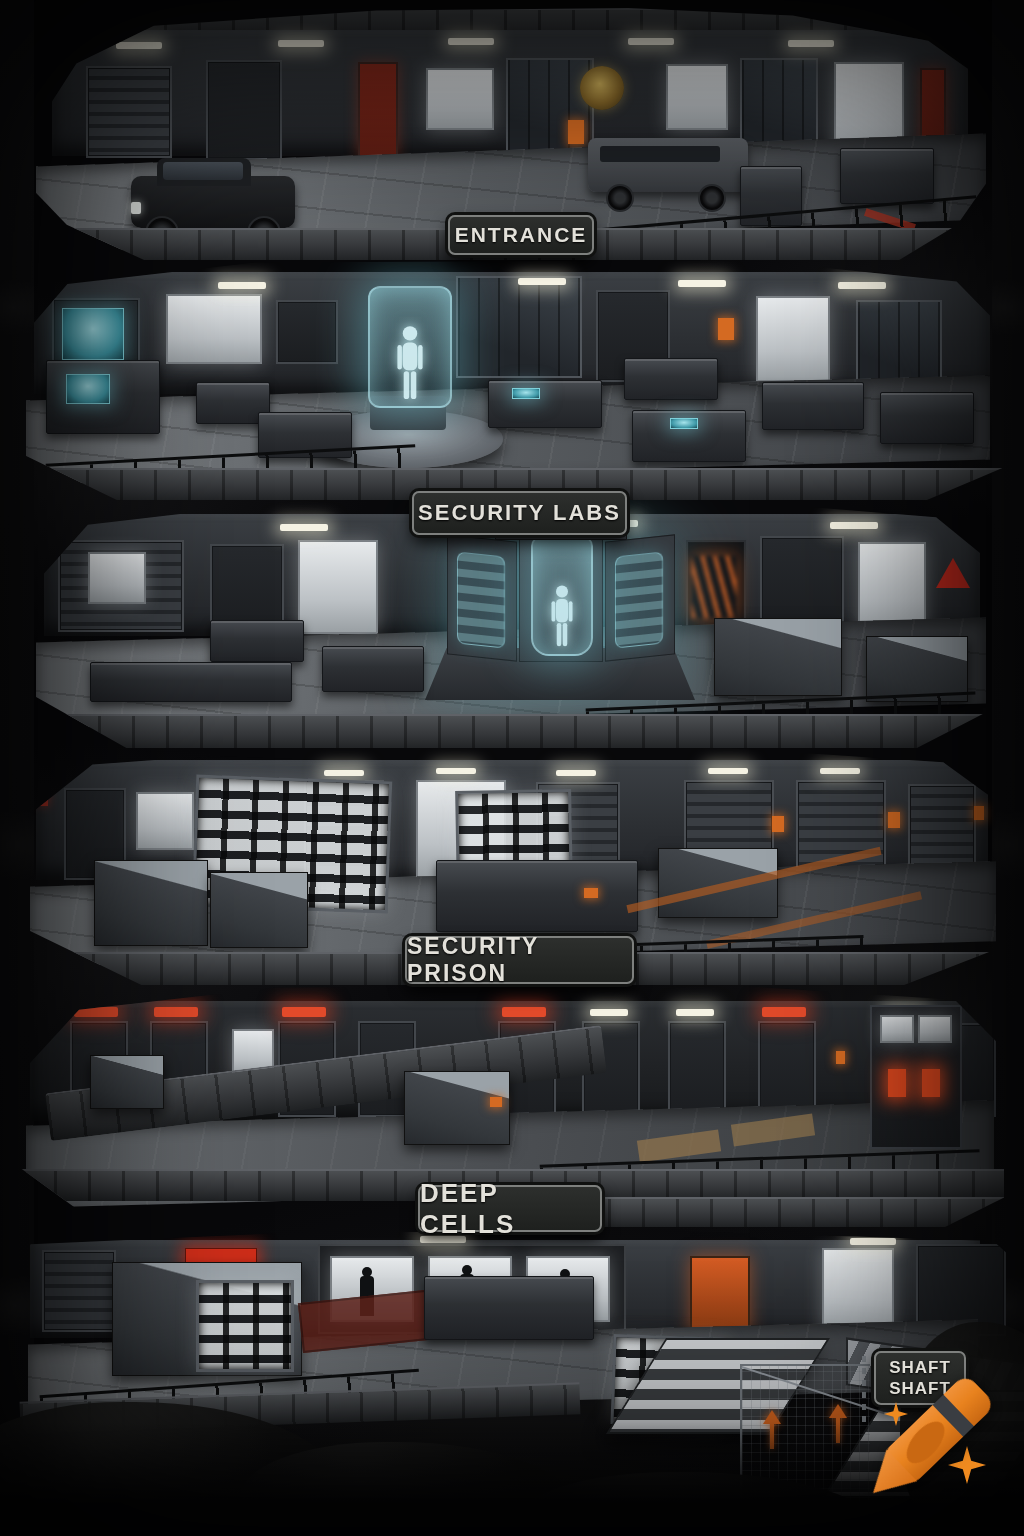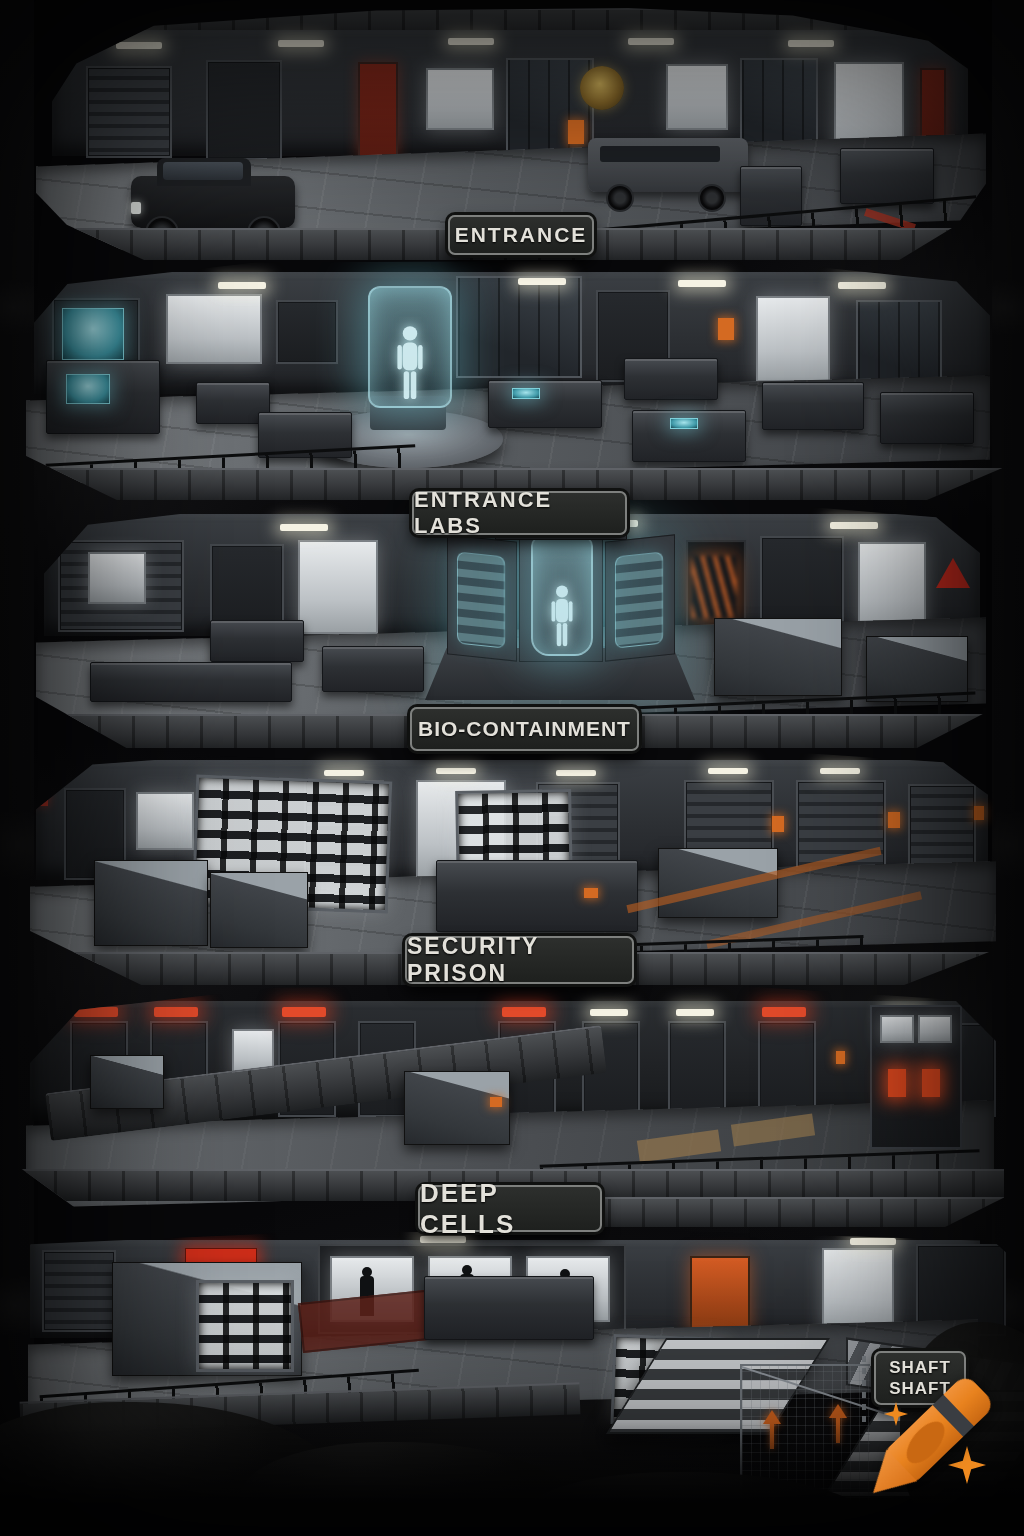--- a/index.html
+++ b/index.html
@@ -365,22 +365,21 @@
       background:repeating-linear-gradient(0deg,#83898f 0 6px, rgba(0,0,0,0) 6px 12px);"></div>
 
     <div class="abs rockblob" style="left:-40px;top:170px;width:380px;height:160px;"></div>
     <div class="abs rockblob" style="left:240px;top:210px;width:340px;height:130px;"></div>
     <div class="abs rockblob" style="left:520px;top:240px;width:360px;height:110px;"></div>
     <div class="abs rockblob" style="left:900px;top:90px;width:180px;height:240px;"></div>
     <div class="abs bottomfade" style="left:0;top:190px;width:1024px;height:114px;"></div>
   </section>
 
   <div class="abs plaque" style="left:448px;top:215px;width:142px;height:36px;font-size:21px;">ENTRANCE</div>
-  <div class="abs plaque" style="left:412px;top:491px;width:211px;height:40px;font-size:22px;">ENTRANCE LABS</div>
-  <div class="abs plaque" style="left:410px;top:707px;width:225px;height:40px;font-size:21px;letter-spacing:1px;">BIO-CONTAINMENT</div>
+  <div class="abs plaque" style="left:412px;top:491px;width:211px;height:40px;font-size:22px;">SECURITY LABS</div>
   <div class="abs plaque" style="left:418px;top:1185px;width:180px;height:43px;font-size:26px;">DEEP CELLS</div>
   <div class="abs plaque" style="left:405px;top:936px;width:225px;height:44px;font-size:23px;">SECURITY PRISON</div>
   <div class="abs plaque" style="left:874px;top:1351px;width:88px;height:50px;font-size:17px;letter-spacing:1px;flex-direction:column;line-height:1.25;z-index:55;">
     <span>SHAFT</span>
     <span>SHAFT</span>
   </div>
 
   <div class="abs sparkle" style="left:884px;top:1402px;width:24px;height:24px;"></div>
   <div class="abs sparkle" style="left:948px;top:1446px;width:38px;height:38px;"></div>
   <div class="abs" style="left:852px;top:1419px;width:150px;height:44px;transform:rotate(-44deg);z-index:60;filter:drop-shadow(0 4px 8px rgba(0,0,0,.6));">

